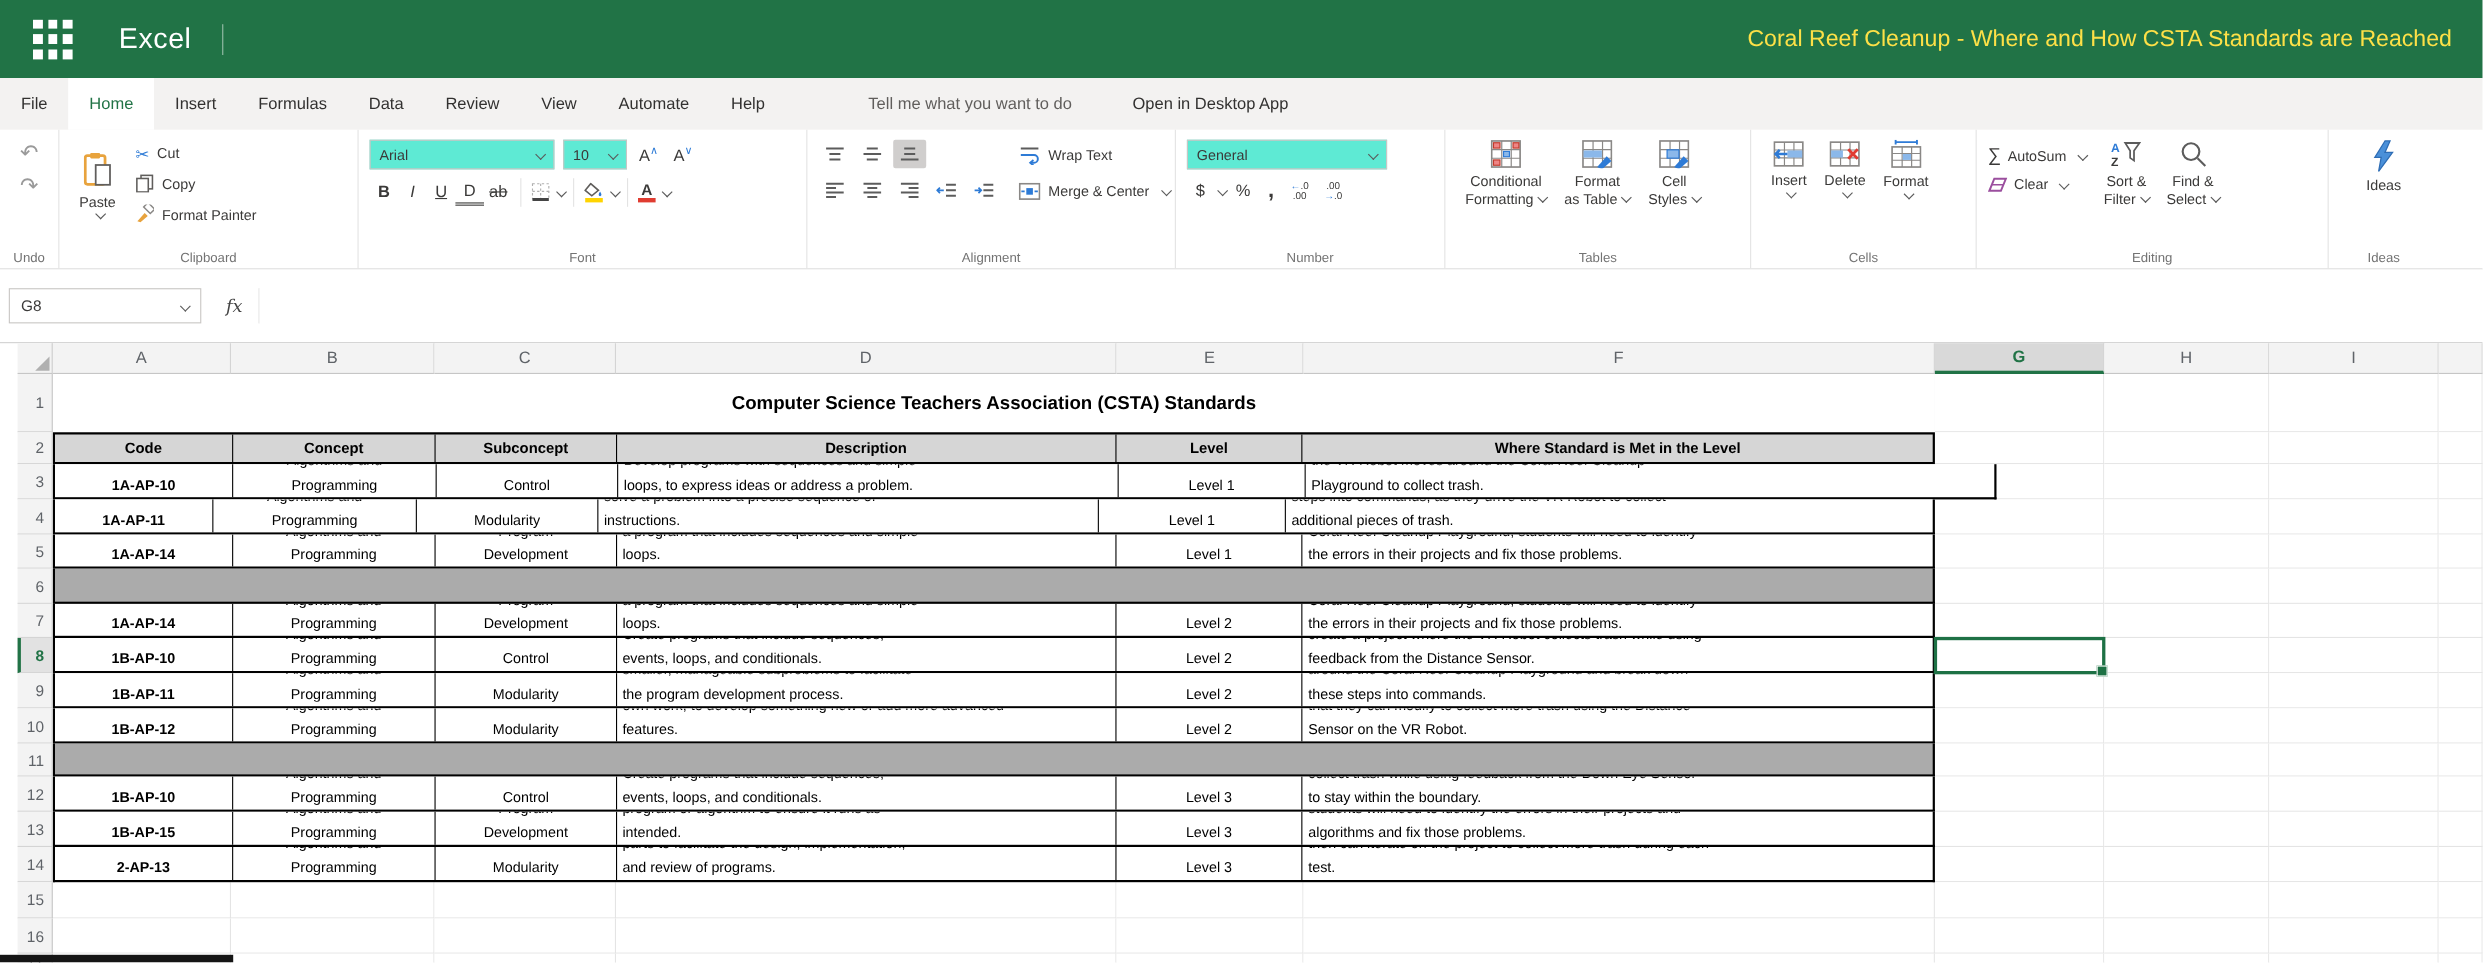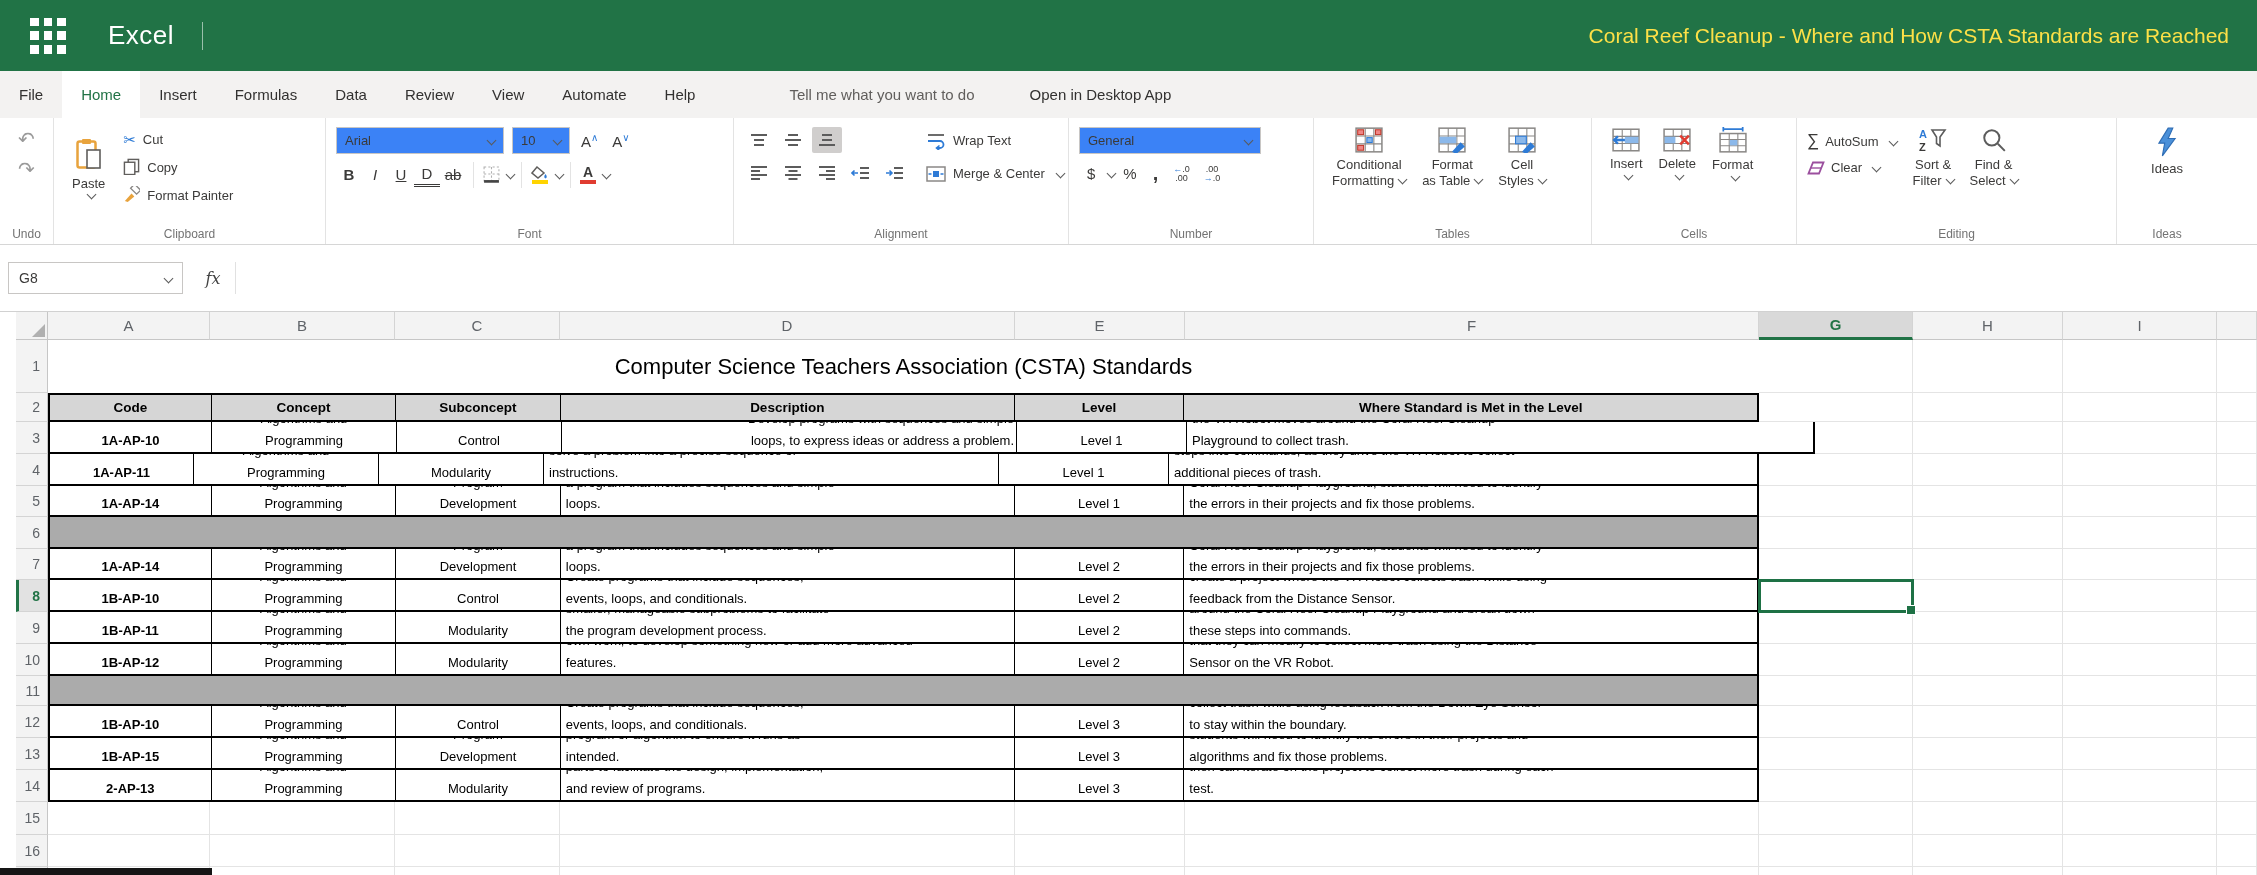--- a/index.html
+++ b/index.html
@@ -37,21 +37,21 @@
   
   .paste-btn{display:flex;flex-direction:column;align-items:center;font-size:13px;
              padding:2px 8px;cursor:pointer}
   .paste-btn .plabel{margin-top:3px}
   .clip-col{display:flex;flex-direction:column;gap:3px;margin-left:10px}
   .sbtn{display:flex;align-items:center;gap:7px;font-size:13px;height:25px;cursor:pointer;white-space:nowrap}
   .cutglyph{color:#2e7bd6;font-size:15px}
   
   .rsel{border:1px solid #c8c6c4;height:27px;display:flex;align-items:center;
         padding:0 8px;font-size:13px;color:#3b3a39;justify-content:space-between;
-        box-sizing:border-box;background:#3b82f6;cursor:pointer}
+        box-sizing:border-box;background:#5eead4;cursor:pointer}
   .fmtb{font-size:15px;min-width:26px;height:27px;display:flex;align-items:center;
         justify-content:center;cursor:pointer}
   .growA{font-size:15px;cursor:pointer;margin:0 3px;white-space:nowrap}
   .growA sup{color:#2e7bd6;font-size:10px}
   .colorbar{display:flex;flex-direction:column;align-items:center;cursor:pointer;margin:0 2px}
   .colorbar .bar{width:16px;height:4px;margin-top:1px}
   .vsep{width:1px;height:26px;background:#e3e3e3;margin:0 7px}
   
   .alico{width:30px;height:26px;display:flex;align-items:center;justify-content:center;
          cursor:pointer;border-radius:2px}
@@ -91,22 +91,22 @@
   .colhdr.sel{background:#d9d9d9;color:#217346;font-weight:bold;border-bottom:3px solid #217346}
   .rowhdr{position:absolute;background:#f3f3f3;border-right:1px solid #c6c6c6;
           border-bottom:1px solid #d4d4d4;color:#5f6368;font-size:14px;display:flex;
           align-items:center;justify-content:flex-end;padding-right:7px;
           box-sizing:border-box;z-index:3;cursor:pointer}
   .rowhdr.sel{background:#e2e2e2;color:#217346;font-weight:bold;border-left:3px solid #217346}
   .gcell{position:absolute;background:#fff;border-right:1px solid #e4e4e4;
          border-bottom:1px solid #e4e4e4;box-sizing:border-box;z-index:1}
   .trow{position:absolute;box-sizing:border-box;z-index:2;font-size:13px;color:#000;
         font-family:"Liberation Sans",sans-serif}
-  .trow.title{display:flex;align-items:center;justify-content:center;font-weight:normal;
-              font-size:22px;background:#fff}
+  .trow.title{display:flex;align-items:center;justify-content:center;font-weight:bold;
+              font-size:17px;background:#fff}
   .trow.thead{background:#d6d6d6;border:2px solid #000;display:flex}
   .trow.thead .tcell{font-weight:bold;display:flex;align-items:center;justify-content:center;
                      font-size:13.5px}
   .trow.tsep{background:#ababab;border-left:2px solid #000;border-right:2px solid #000;
              border-bottom:2px solid #000}
   .trow.tdata{background:#fff;border-left:2px solid #000;border-right:2px solid #000;
               border-bottom:2px solid #000;display:flex}
   .tcell{position:relative;height:100%;border-right:1px solid #000;box-sizing:border-box;
          overflow:hidden;cursor:cell}
   .tcell:last-child{border-right:none}
@@ -341,21 +341,21 @@
       </div>
       <div class="tcell ctr" style="width: 185px;">
         <div class="clipline">
           <span>Algorithms and</span>
         </div>
         <div class="main">Programming</div>
       </div>
       <div class="tcell ctr" style="width: 165px;">
         <div class="main">Control</div>
       </div>
-      <div class="tcell lft" style="width: 455px; text-align: right;">
+      <div class="tcell lft" style="width: 455px;">
         <div class="clipline">
           <span>Develop programs with sequences and simple</span>
         </div>
         <div class="main">loops, to express ideas or address a problem.</div>
       </div>
       <div class="tcell ctr" style="width: 170px;">
         <div class="main">Level 1</div>
       </div>
       <div class="tcell lft" style="width: 574px;">
         <div class="clipline">

